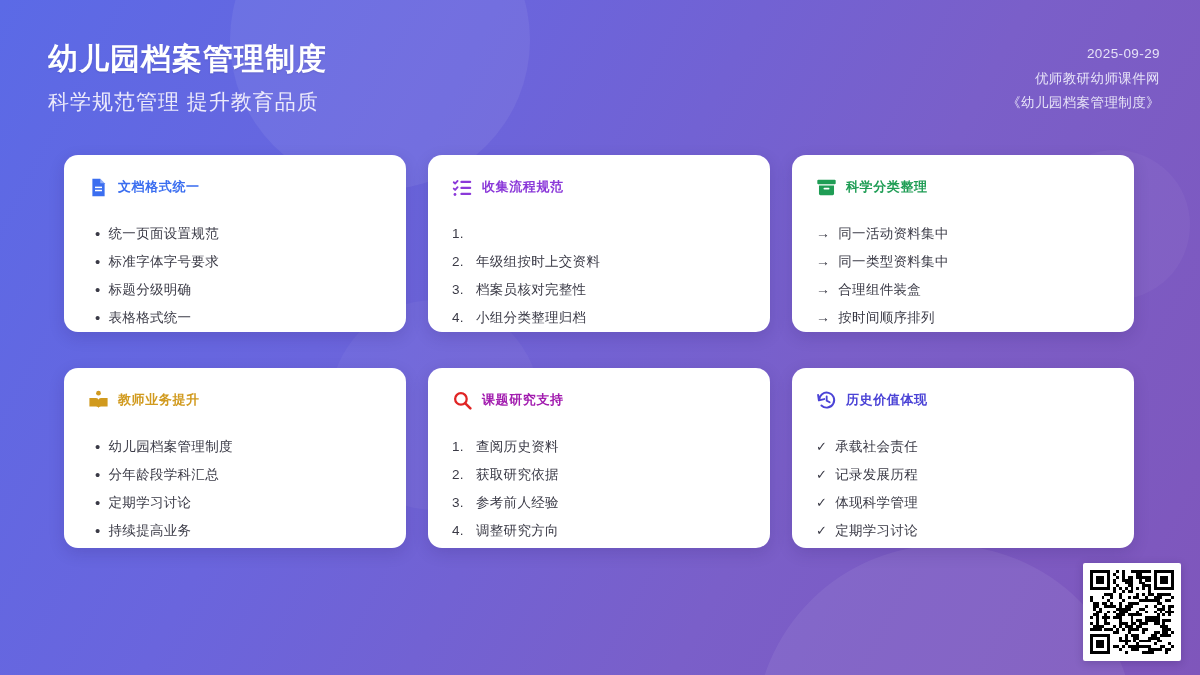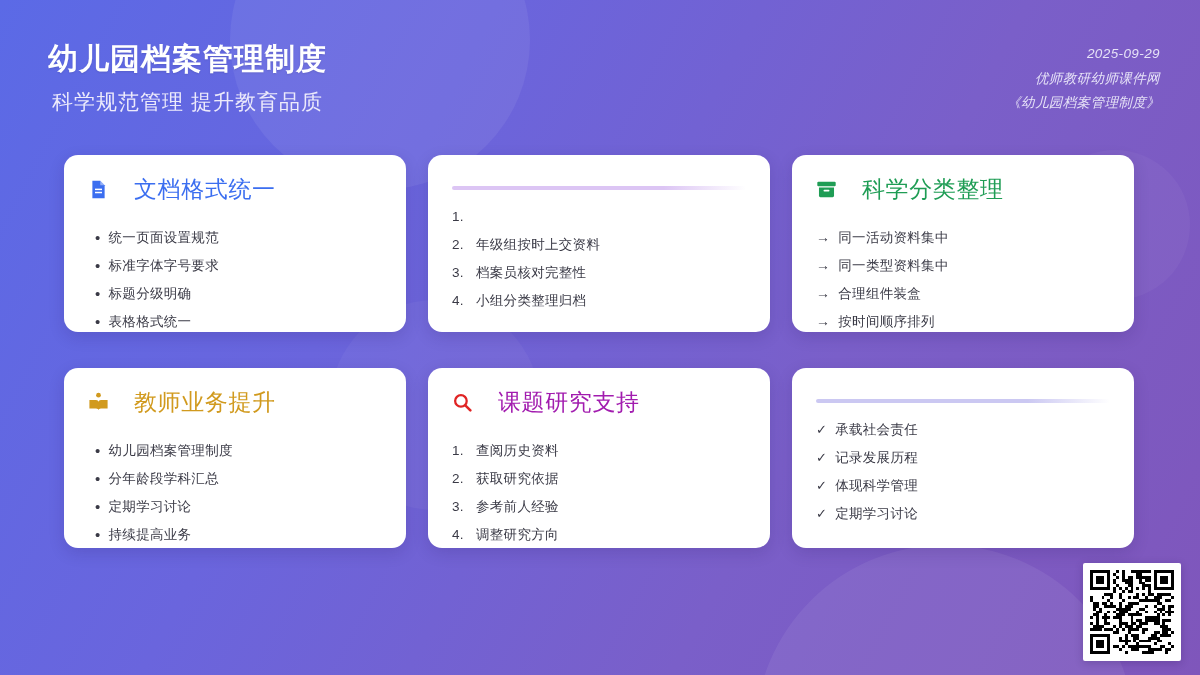--- a/index.html
+++ b/index.html
@@ -24,42 +24,42 @@
     position:absolute; left:0; top:0; width:1200px; height:140px;
     padding:40px 40px 0 48px;
     display:flex; justify-content:space-between; align-items:flex-start;
   }
   .head-left { display:flex; flex-direction:column; }
   .head-title {
     font-size:30px; font-weight:bold; color:#ffffff; letter-spacing:1px;
     line-height:1.25; text-shadow:0 1px 2px rgba(0,0,0,0.10);
   }
   .head-sub {
-    margin-top:11px; font-size:21px; color:#eceafb; letter-spacing:1px; line-height:1.2;text-align:center;
-  }
-  .head-right { text-align:right; display:flex; flex-direction:column; gap:5px; padding-top:4px;font-style:italic; }
+    margin-top:11px; font-size:21px; color:#eceafb; letter-spacing:1px; line-height:1.2;
+  }
+  .head-right { text-align:right; display:flex; flex-direction:column; gap:5px; padding-top:4px; }
   .meta-line { font-size:13.5px; color:#e6e2f7; line-height:1.45; letter-spacing:0.4px; }
 
   
   .grid {
     position:absolute; left:64px; top:155px;
     width:1072px;
     display:grid; grid-template-columns:repeat(3,342px); grid-template-rows:177px 180px;
     column-gap:22px; row-gap:36px;
   }
   .card {
     background:#ffffff; border-radius:14px;
     box-shadow:0 5px 16px rgba(40,20,90,0.16);
     padding:22px 24px 16px 24px;
     display:flex; flex-direction:column;
     overflow:hidden;
   }
   .card-head { display:flex; align-items:center; gap:9px; }
   .card-ico { width:21px; height:21px; flex:0 0 21px; display:block; }
-  .card-title { font-size:23px; font-weight:normal; letter-spacing:0.6px; line-height:1.1;margin-left:16px; }
+  .card-title { font-size:13px; font-weight:bold; letter-spacing:0.6px; line-height:1.1; }
   .rule { height:4px; border-radius:2px; margin-top:9px; width:100%; }
 
   .card-list { margin-top:13px; display:flex; flex-direction:column; gap:1px; }
   .li {
     display:flex; align-items:flex-start; gap:8px;
     font-size:13.5px; color:#3a3a46; line-height:27px; letter-spacing:0.3px;
   }
   .marker { flex:0 0 auto; color:#3a3a46; font-size:13.5px; line-height:27px; }
   .marker.dot { font-size:15px; padding-left:7px; }
   .marker.num { min-width:16px; text-align:left; }
@@ -122,20 +122,31 @@
             <span class="marker dot">•</span>
             <span class="li-text">标题分级明确</span>
           </div>
           <div class="li">
             <span class="marker dot">•</span>
             <span class="li-text">表格格式统一</span>
           </div>
         </div>
       </div>
       <div class="card">
+        <div class="card-head">
+          <span class="card-ico"><svg xmlns="http://www.w3.org/2000/svg" viewBox="0 0 24 24">
+              <path fill="none" stroke="#8b39d9" stroke-width="2.1" stroke-linecap="round" stroke-linejoin="round" d="M2 6l1.6 1.6L6.4 4.4"></path>
+              <path fill="none" stroke="#8b39d9" stroke-width="2.1" stroke-linecap="round" stroke-linejoin="round" d="M2 13.2l1.6 1.6 2.8-3.2"></path>
+              <circle cx="3.4" cy="20" r="1.6" fill="#8b39d9"></circle>
+              <rect x="9.5" y="4.3" width="12.5" height="2.6" rx="1.3" fill="#8b39d9"></rect>
+              <rect x="9.5" y="11.2" width="12.5" height="2.6" rx="1.3" fill="#8b39d9"></rect>
+              <rect x="9.5" y="18.1" width="12.5" height="2.6" rx="1.3" fill="#8b39d9"></rect>
+            </svg></span>
+          <div class="card-title" style="color: rgb(139, 57, 217);">收集流程规范</div>
+        </div>
         <div class="rule" style="background: linear-gradient(90deg, rgb(220, 197, 244) 0%, rgb(220, 197, 244) 72%, rgba(255, 255, 255, 0) 100%);"></div>
         <div class="card-list">
           <div class="li">
             <span class="marker num">1.</span>
           </div>
           <div class="li">
             <span class="marker num">2.</span>
             <span class="li-text">年级组按时上交资料</span>
           </div>
           <div class="li">
@@ -227,20 +238,28 @@
             <span class="marker num">3.</span>
             <span class="li-text">参考前人经验</span>
           </div>
           <div class="li">
             <span class="marker num">4.</span>
             <span class="li-text">调整研究方向</span>
           </div>
         </div>
       </div>
       <div class="card">
+        <div class="card-head">
+          <span class="card-ico"><svg xmlns="http://www.w3.org/2000/svg" viewBox="0 0 24 24">
+              <path fill="none" stroke="#4b43d6" stroke-width="2.2" stroke-linecap="round" d="M3.6 11.6a8.6 8.6 0 1 1 2.6 6.1"></path>
+              <polyline points="2.4,5.6 3.3,11.9 9.4,10.4" fill="none" stroke="#4b43d6" stroke-width="2.2" stroke-linecap="round" stroke-linejoin="round"></polyline>
+              <polyline points="12.2,7.4 12.2,12.2 15.6,14" fill="none" stroke="#4b43d6" stroke-width="2.1" stroke-linecap="round" stroke-linejoin="round"></polyline>
+            </svg></span>
+          <div class="card-title" style="color: rgb(75, 67, 214);">历史价值体现</div>
+        </div>
         <div class="rule" style="background: linear-gradient(90deg, rgb(203, 200, 242) 0%, rgb(203, 200, 242) 72%, rgba(255, 255, 255, 0) 100%);"></div>
         <div class="card-list">
           <div class="li">
             <span class="marker check">✓</span>
             <span class="li-text">承载社会责任</span>
           </div>
           <div class="li">
             <span class="marker check">✓</span>
             <span class="li-text">记录发展历程</span>
           </div>

